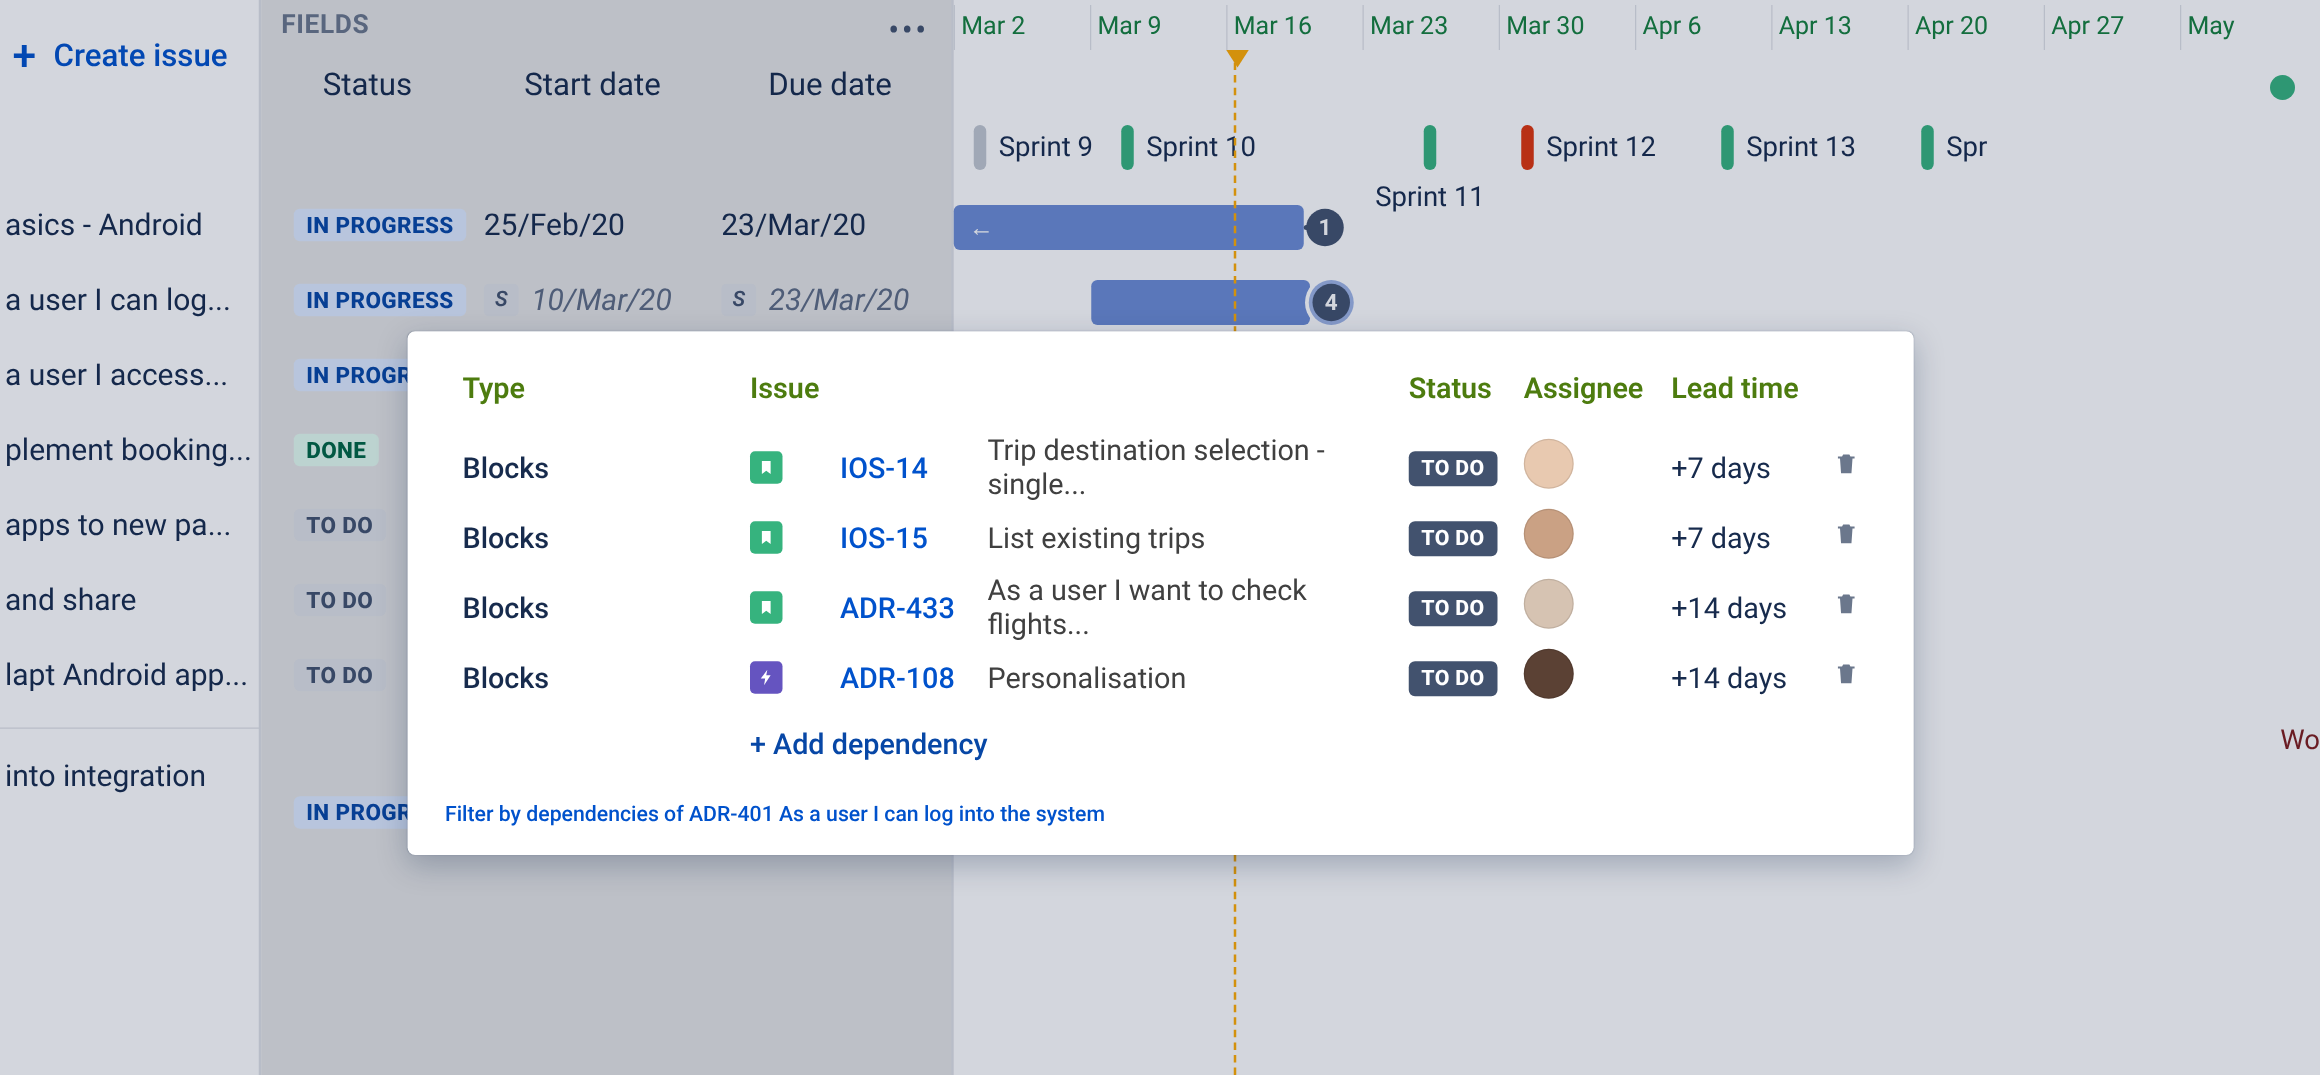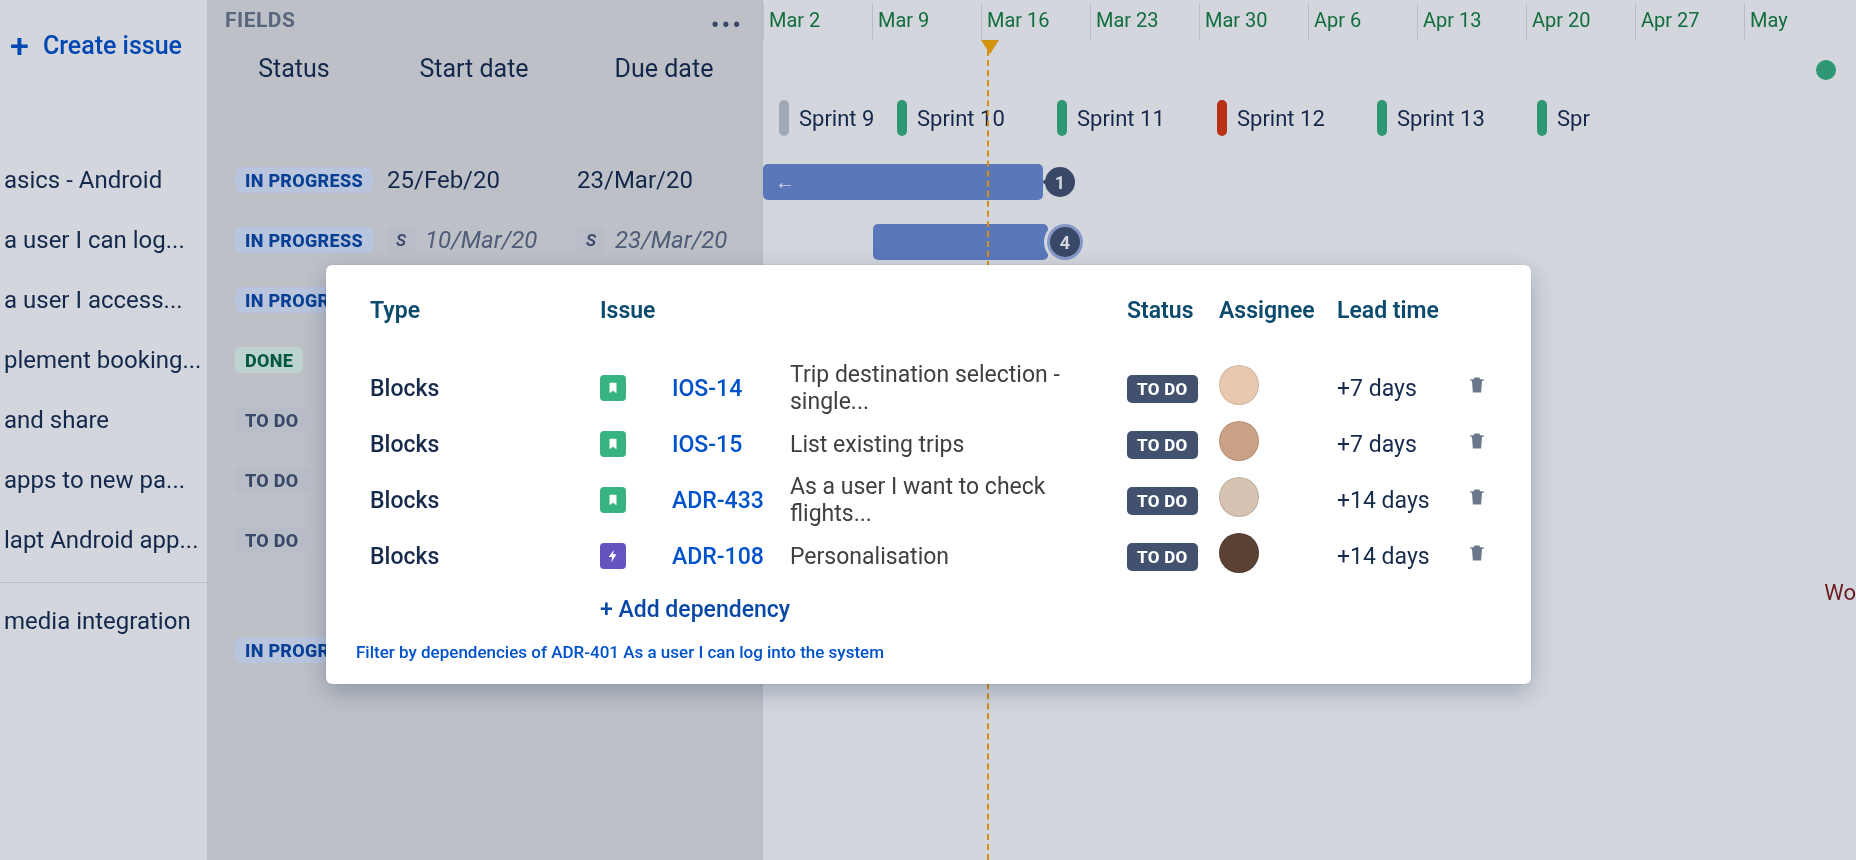--- a/index.html
+++ b/index.html
@@ -136,21 +136,21 @@
   .gantt-arrow { position:absolute; color:#fff; font-size:20px; }
 
   
   .popover {
     position:absolute; left:326px; top:265px; width:1205px; height:419px;
     background:#fff; border-radius:6px;
     box-shadow: 0 8px 24px rgba(9,30,66,0.25), 0 0 1px rgba(9,30,66,0.3);
     z-index:10;
     padding:32px 44px 20px 44px;
   }
-  .pop-head { display:flex; font-size:23px; font-weight:600; color:#0c4a6e; margin-bottom:36px;}
+  .pop-head { display:flex; font-size:23px; font-weight:600; color:#4d7c0f; margin-bottom:22px;}
   .ph-type { width:230px; }
   .ph-issue{ flex:1; }
   .ph-status{ width:92px; }
   .ph-assignee{ width:118px; }
   .ph-lead{ width:150px; }
   .pop-row {
     display:flex; align-items:center; height:56px; font-size:23px; color:#172B4D;
   }
   .pr-type { width:230px; font-weight:500;}
   .pr-issue{ flex:1; display:flex; align-items:center; gap:14px;}
@@ -190,24 +190,24 @@
 <div class="left">
   <div class="create-issue">
     <span class="plus-icon">+</span>
     <span>Create issue</span>
   </div>
   <div class="issue-list">
     <div class="issue-item">asics - Android</div>
     <div class="issue-item">a user I can log...</div>
     <div class="issue-item">a user I access...</div>
     <div class="issue-item">plement booking...</div>
+    <div class="issue-item">apps to new pa...</div>
     <div class="issue-item">and share</div>
-    <div class="issue-item">apps to new pa...</div>
     <div class="issue-item">lapt Android app...</div>
-    <div class="issue-item group-top">media integration</div>
+    <div class="issue-item group-top">into integration</div>
   </div>
 </div>
 
 <div class="fields">
   <div class="fields-header">
     <span class="fields-title">FIELDS</span>
     <span class="more-btn">•••</span>
     <div class="fields-cols">
       <div class="col-head">Status</div>
       <div class="col-head">Start date</div>
@@ -286,21 +286,21 @@
   <div class="green-dot"></div>
   <div class="sprints" id="sprints">
       <div class="sprint" style="position: absolute; left: 0px; width: 118px;">
         <span class="bar grey"></span>
         <span>Sprint 9</span>
       </div>
       <div class="sprint" style="position: absolute; left: 118px; width: 160px;">
         <span class="bar green"></span>
         <span>Sprint 10</span>
       </div>
-      <div class="sprint" style="position: absolute; left: 278px; width: 160px;">
+      <div class="sprint" style="position: absolute; left: 293px; width: 160px; flex-direction: column;">
         <span class="bar green"></span>
         <span>Sprint 11</span>
       </div>
       <div class="sprint" style="position: absolute; left: 438px; width: 160px;">
         <span class="bar red"></span>
         <span>Sprint 12</span>
       </div>
       <div class="sprint" style="position: absolute; left: 598px; width: 160px;">
         <span class="bar green"></span>
         <span>Sprint 13</span>

